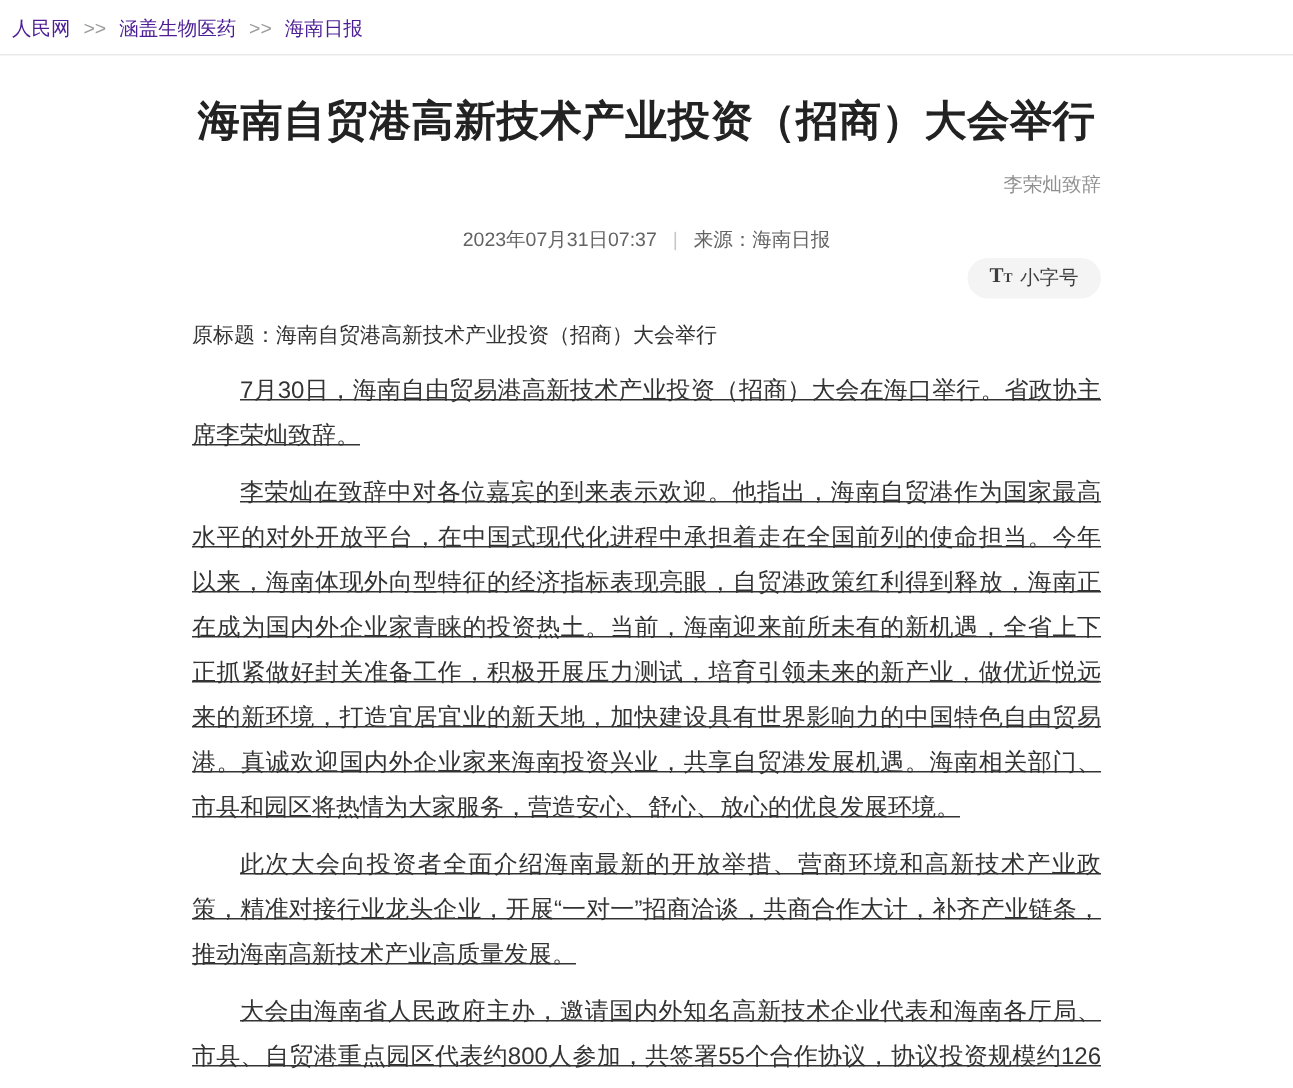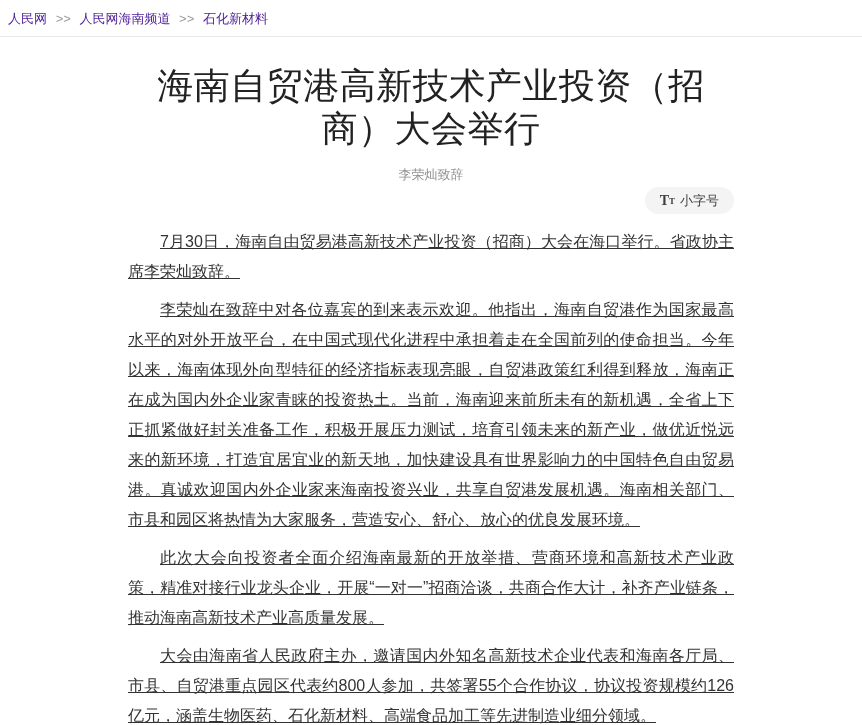--- a/index.html
+++ b/index.html
@@ -24,28 +24,28 @@
   .breadcrumb .sep { margin: 0 5px; color: #9b9b9b; }
 
   
   .article {
     width: 606px;
     margin: 0 auto;
     padding-top: 27px;
   }
   .title {
     text-align: center;
-    font-size: 36px;
-    font-weight: 400;
+    font-size: 28px;
+    font-weight: 700;
     color: #222222;
     letter-spacing: 0.5px;
     line-height: 1.2;
   }
   .subtitle {
-    text-align: center;
+    text-align: right;
     font-size: 13px;
     color: #909090;
     margin-top: 16px;
   }
   .meta {
     text-align: center;
     font-size: 13px;
     color: #636363;
     margin-top: 19px;
   }
@@ -87,38 +87,44 @@
     text-align: justify;
     text-decoration: underline;
   }
 </style>
 </head>
 <body>
 
 <div class="breadcrumb">
   <a>人民网</a>
   <span class="sep">&gt;&gt;</span>
-  <a>人民网海南频道</a>
+  <a>涵盖生物医药</a>
   <span class="sep">&gt;&gt;</span>
-  <a>石化新材料</a>
+  <a>海南日报</a>
 </div>
 
 <div class="article">
   <h1 class="title">海南自贸港高新技术产业投资（招商）大会举行</h1>
   <div class="subtitle">李荣灿致辞</div>
 
+  <div class="meta">
+    <span>2023年07月31日07:37</span>
+    <span class="pipe">|</span>
+    <span>来源：海南日报</span>
+  </div>
 
   <div class="toolbar">
     <button class="fontsize-btn">
       <span class="t-big">T</span>
       <span class="t-small">T</span>
       <span>小字号</span>
     </button>
   </div>
 
+  <div class="original-title">原标题：海南自贸港高新技术产业投资（招商）大会举行</div>
 
   <div class="body-text">
     <p>7月30日，海南自由贸易港高新技术产业投资（招商）大会在海口举行。省政协主席李荣灿致辞。</p>
     <p>李荣灿在致辞中对各位嘉宾的到来表示欢迎。他指出，海南自贸港作为国家最高水平的对外开放平台，在中国式现代化进程中承担着走在全国前列的使命担当。今年以来，海南体现外向型特征的经济指标表现亮眼，自贸港政策红利得到释放，海南正在成为国内外企业家青睐的投资热土。当前，海南迎来前所未有的新机遇，全省上下正抓紧做好封关准备工作，积极开展压力测试，培育引领未来的新产业，做优近悦远来的新环境，打造宜居宜业的新天地，加快建设具有世界影响力的中国特色自由贸易港。真诚欢迎国内外企业家来海南投资兴业，共享自贸港发展机遇。海南相关部门、市县和园区将热情为大家服务，营造安心、舒心、放心的优良发展环境。</p>
     <p>此次大会向投资者全面介绍海南最新的开放举措、营商环境和高新技术产业政策，精准对接行业龙头企业，开展“一对一”招商洽谈，共商合作大计，补齐产业链条，推动海南高新技术产业高质量发展。</p>
     <p>大会由海南省人民政府主办，邀请国内外知名高新技术企业代表和海南各厅局、市县、自贸港重点园区代表约800人参加，共签署55个合作协议，协议投资规模约126亿元，涵盖生物医药、石化新材料、高端食品加工等先进制造业细分领域。</p>
 
   </div>
 
 </div>

